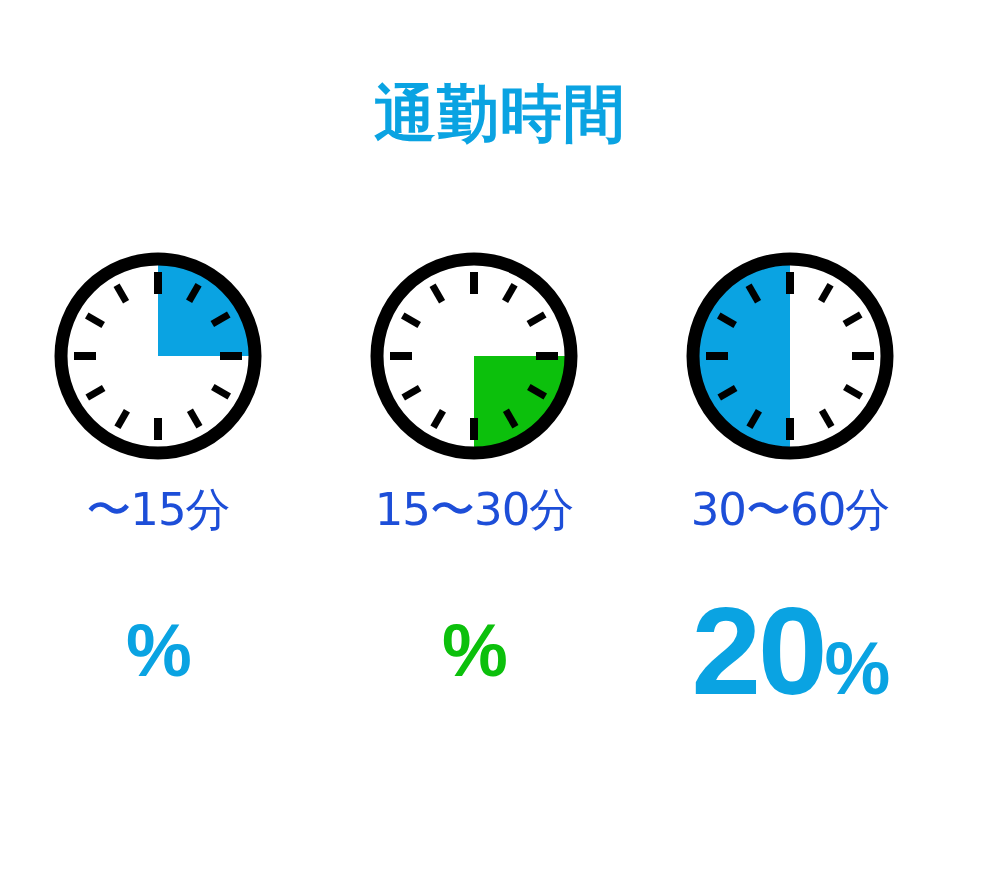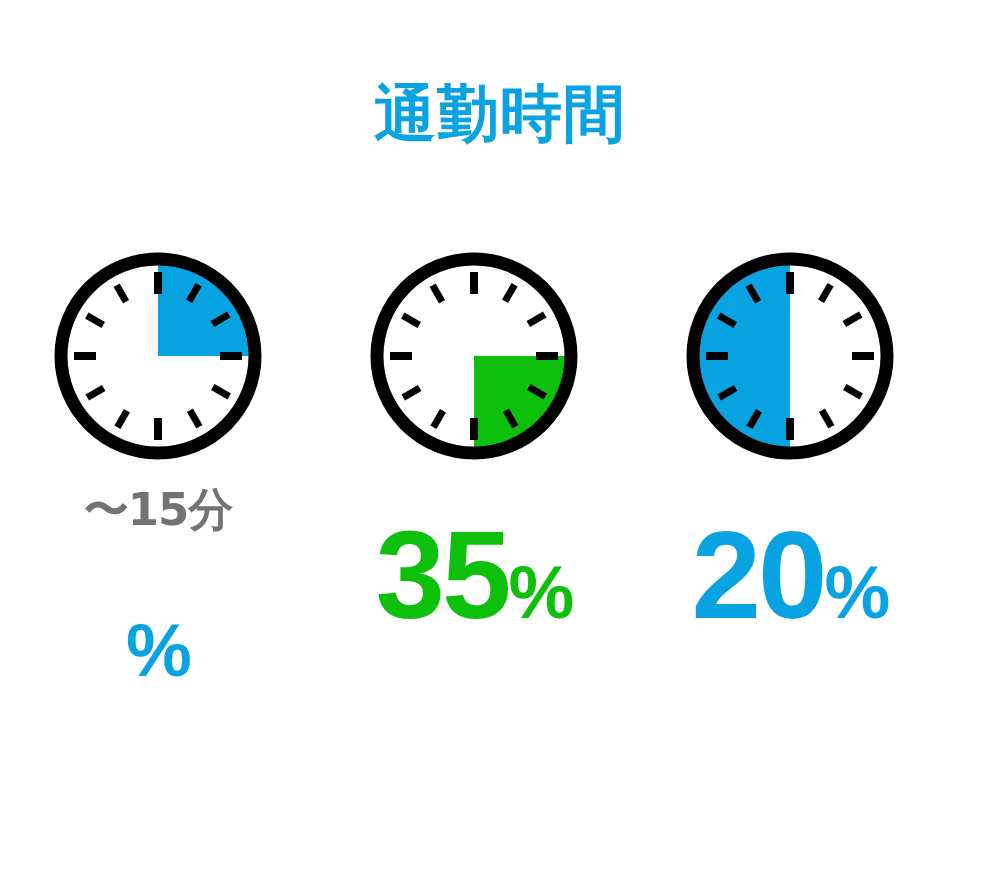--- a/index.html
+++ b/index.html
@@ -55,22 +55,22 @@
   }
   .clock-svg {
     display: block;
     width: 212px;
     height: 212px;
   }
   .cat-label {
     margin-top: 20px;
     font-size: 45px;
     line-height: 56px;
-    font-weight: 700;
-    color: #737373;
+    font-weight: 400;
+    color: #1d4ed8;
     white-space: nowrap;
     letter-spacing: -1px;
     font-family: "DejaVu Sans", "Liberation Sans", sans-serif;
   }
   .value-row {
     margin-top: 58px;
     display: flex;
     flex-direction: row;
     align-items: baseline;
     justify-content: center;
@@ -143,22 +143,22 @@
             <rect x="102" y="24" width="7" height="19" transform="rotate(60 106 106)"></rect>
             <rect x="102" y="24" width="7" height="19" transform="rotate(120 106 106)"></rect>
             <rect x="102" y="24" width="7" height="19" transform="rotate(150 106 106)"></rect>
             <rect x="102" y="24" width="7" height="19" transform="rotate(210 106 106)"></rect>
             <rect x="102" y="24" width="7" height="19" transform="rotate(240 106 106)"></rect>
             <rect x="102" y="24" width="7" height="19" transform="rotate(300 106 106)"></rect>
             <rect x="102" y="24" width="7" height="19" transform="rotate(330 106 106)"></rect>
           </g>
         </svg>
       </div>
+      <div class="cat-label">15〜30分</div>
       <div class="value-row">
-        <span class="value-num" style="color:#0cc00c;">35</span>
         <span class="value-pct" style="color:#0cc00c;">%</span>
       </div>
     </div>
 
     <div class="column">
       <div class="clock-wrap">
         <svg class="clock-svg" viewBox="0 0 212 212">
           <circle cx="106" cy="106" r="93" fill="#ffffff"></circle>
           <path d="M106 199 A93 93 0 0 1 106 13 L106 106 Z" fill="#0aa3e2"></path>
           <circle cx="106" cy="106" r="97" fill="none" stroke="#000000" stroke-width="13"></circle>
@@ -171,20 +171,21 @@
             <rect x="102" y="24" width="7" height="19" transform="rotate(60 106 106)"></rect>
             <rect x="102" y="24" width="7" height="19" transform="rotate(120 106 106)"></rect>
             <rect x="102" y="24" width="7" height="19" transform="rotate(150 106 106)"></rect>
             <rect x="102" y="24" width="7" height="19" transform="rotate(210 106 106)"></rect>
             <rect x="102" y="24" width="7" height="19" transform="rotate(240 106 106)"></rect>
             <rect x="102" y="24" width="7" height="19" transform="rotate(300 106 106)"></rect>
             <rect x="102" y="24" width="7" height="19" transform="rotate(330 106 106)"></rect>
           </g>
         </svg>
       </div>
+      <div class="cat-label">30〜60分</div>
       <div class="value-row">
         <span class="value-num" style="color:#0aa3e2;">20</span>
         <span class="value-pct" style="color:#0aa3e2;">%</span>
       </div>
     </div>
 
   </div>
 </div>
 
 </body></html>

